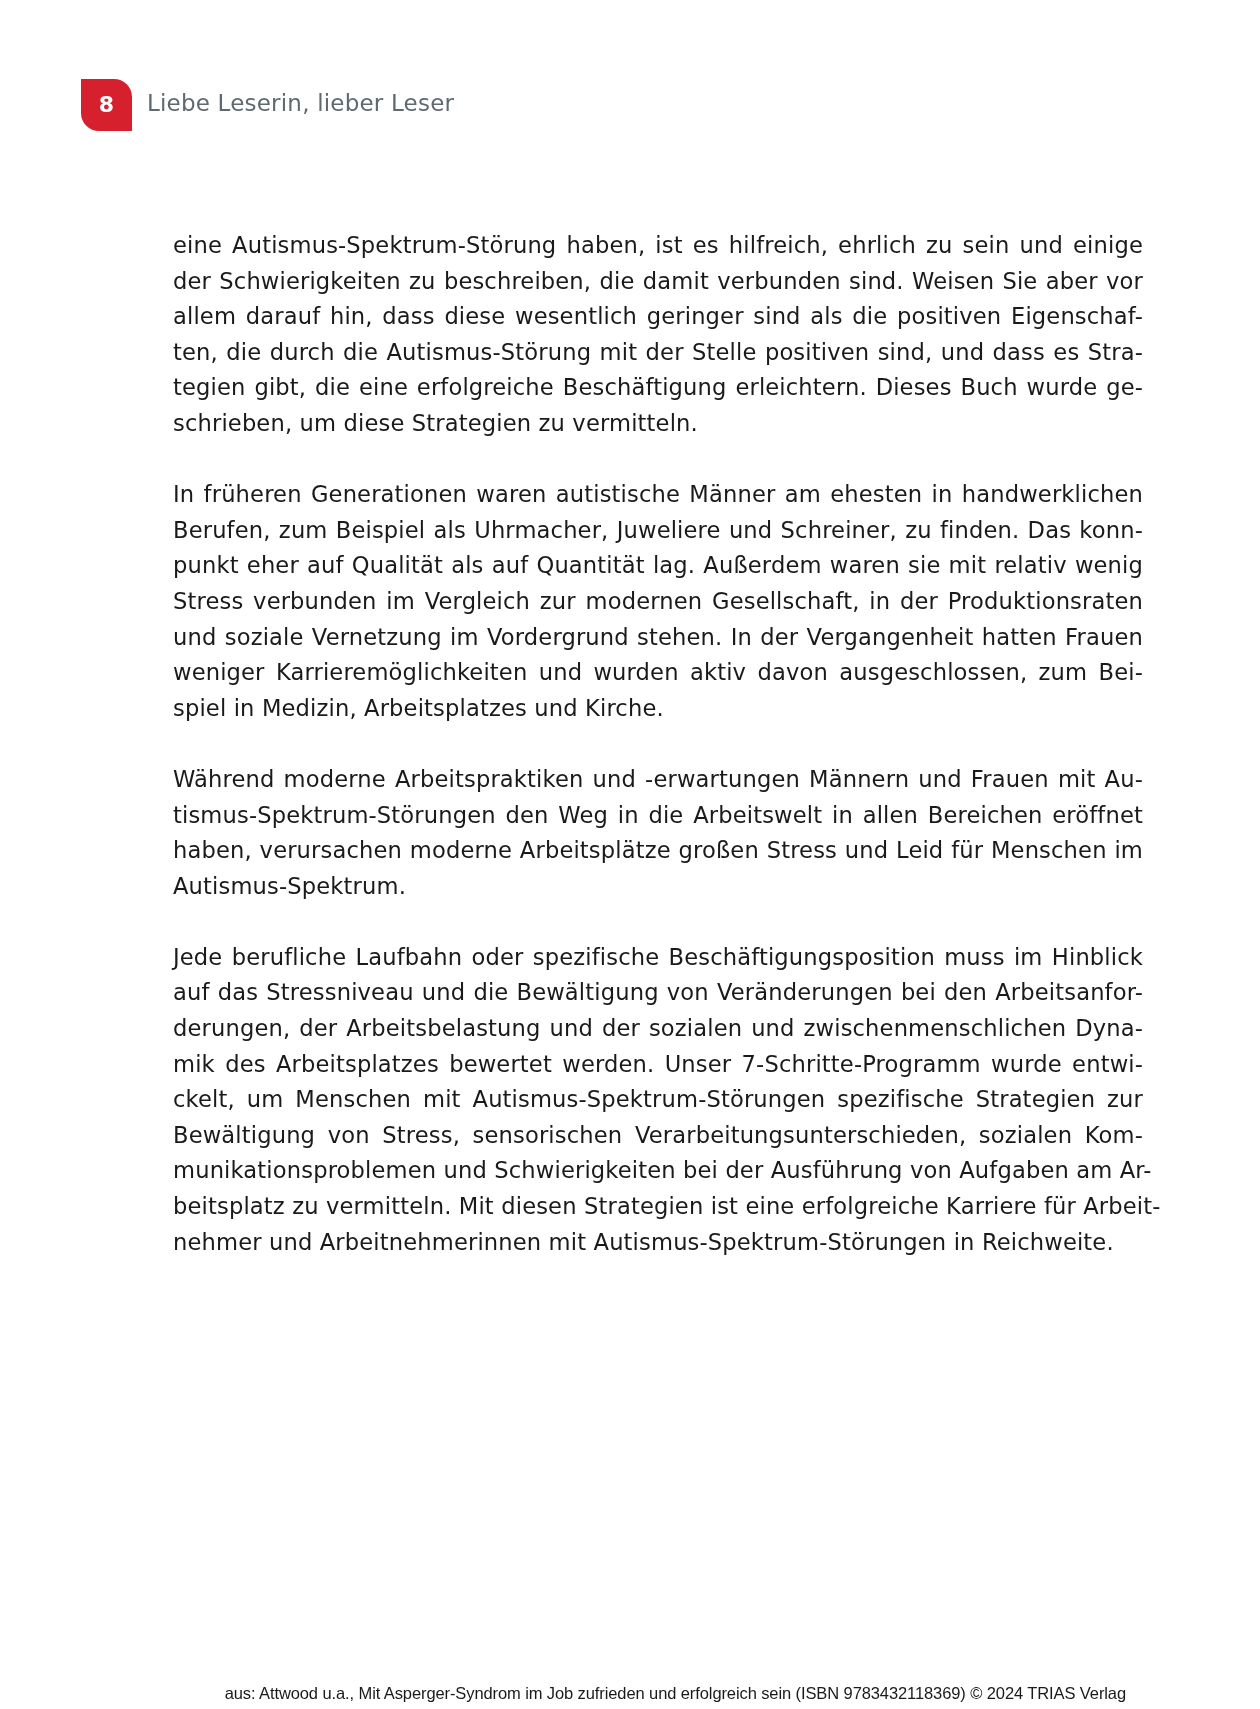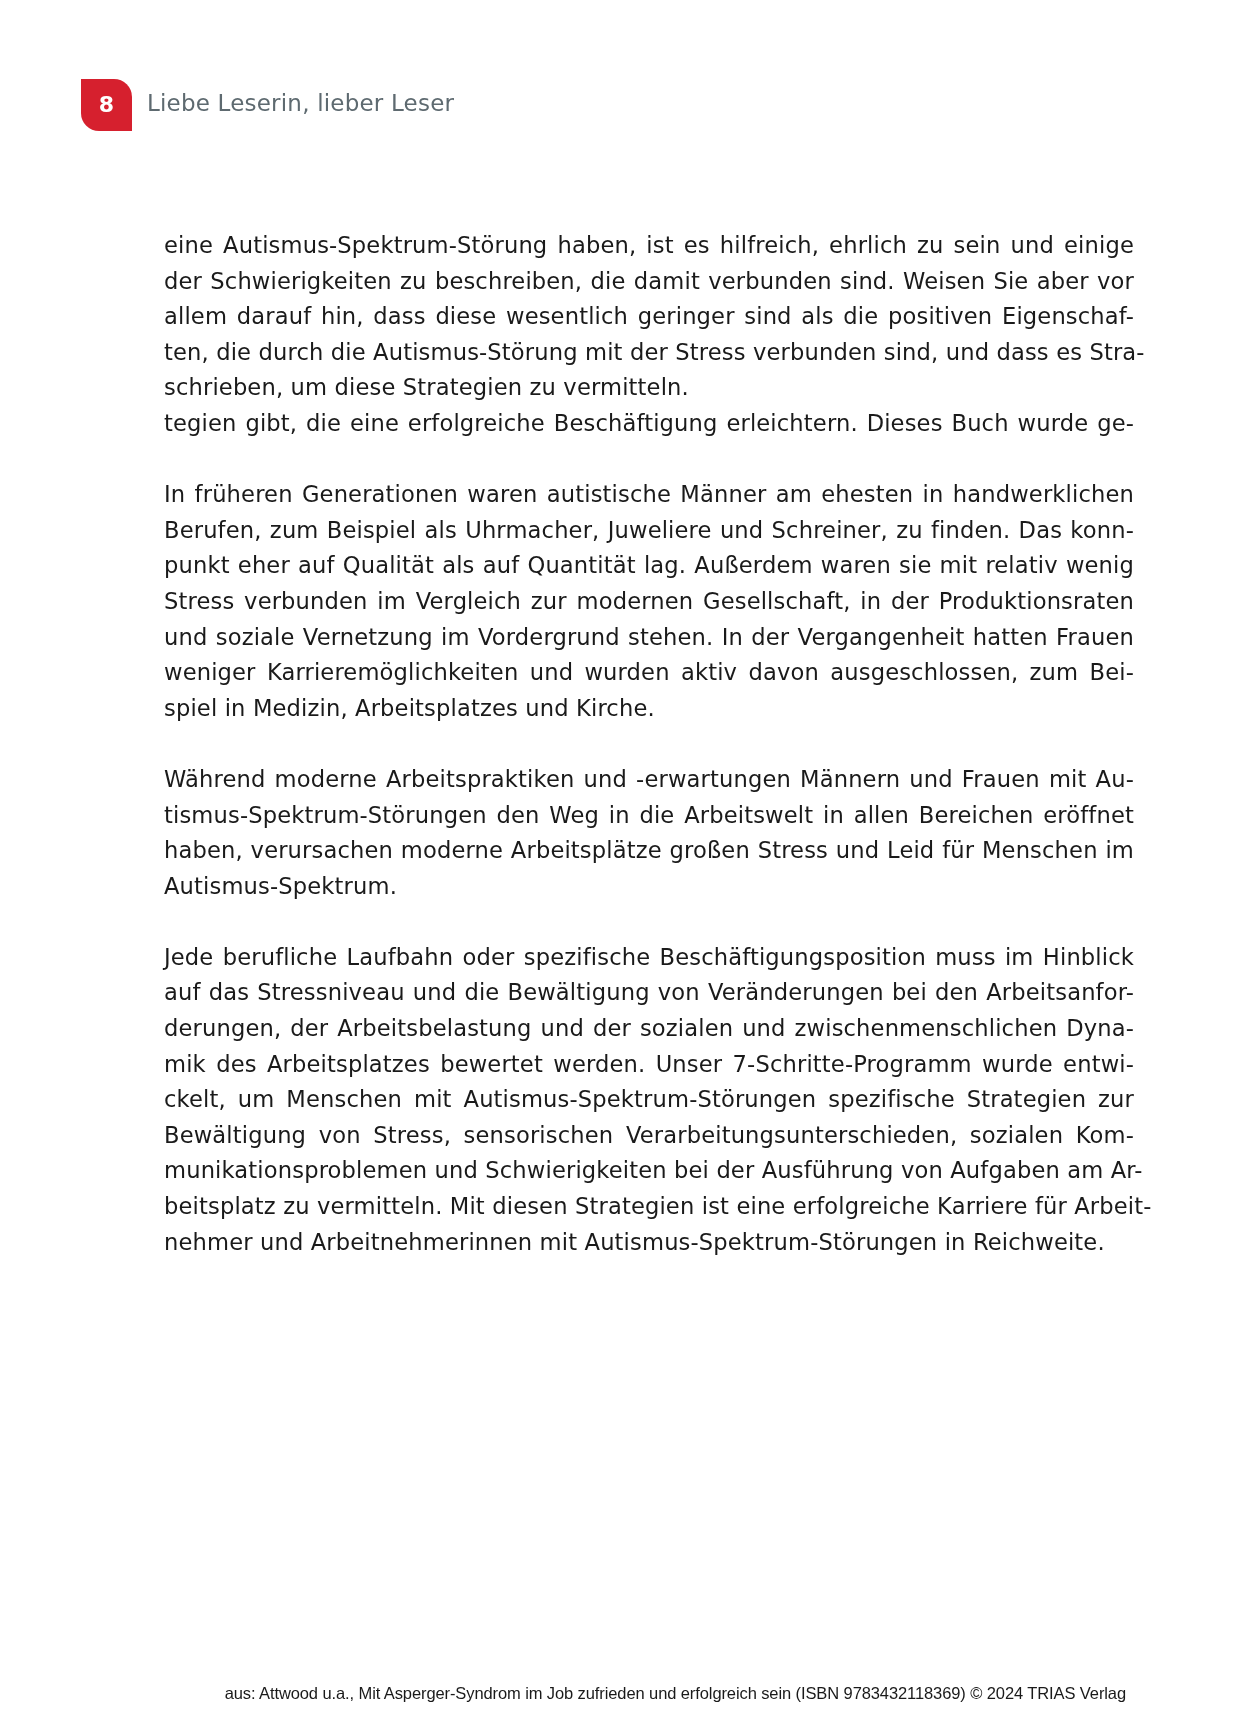--- a/index.html
+++ b/index.html
@@ -39,21 +39,21 @@
       left: 147px;
       top: 90px;
       font-family: "DejaVu Sans", sans-serif;
       font-size: 23px;
       color: #5e6a70;
       letter-spacing: 0.2px;
       white-space: nowrap;
     }
     .body-text {
       position: absolute;
-      left: 164px;
+      left: 173px;
       top: 228px;
       width: 970px;
     }
     .paragraph {
       margin: 0 0 35.6px 0;
     }
     .line {
       display: block;
       height: 35.6px;
       line-height: 35.6px;
@@ -85,23 +85,23 @@
 <div class="page-badge" style="background: rgb(214, 32, 46);">
   <span class="page-number">8</span>
 </div>
 <div class="running-head">Liebe Leserin, lieber Leser</div>
 
 <div class="body-text">
   <p class="paragraph">
     <span class="line">eine Autismus-Spektrum-Störung haben, ist es hilfreich, ehrlich zu sein und einige</span>
     <span class="line">der Schwierigkeiten zu beschreiben, die damit verbunden sind. Weisen Sie aber vor</span>
     <span class="line">allem darauf hin, dass diese wesentlich geringer sind als die positiven Eigenschaf-</span>
-    <span class="line">ten, die durch die Autismus-Störung mit der Stress verbunden sind, und dass es Stra-</span>
+    <span class="line">ten, die durch die Autismus-Störung mit der Stelle positiven sind, und dass es Stra-</span>
+    <span class="line">tegien gibt, die eine erfolgreiche Beschäftigung erleichtern. Dieses Buch wurde ge-</span>
     <span class="line last">schrieben, um diese Strategien zu vermitteln.</span>
-    <span class="line">tegien gibt, die eine erfolgreiche Beschäftigung erleichtern. Dieses Buch wurde ge-</span>
   </p>
   <p class="paragraph">
     <span class="line">In früheren Generationen waren autistische Männer am ehesten in handwerklichen</span>
     <span class="line">Berufen, zum Beispiel als Uhrmacher, Juweliere und Schreiner, zu finden. Das konn-</span>
     <span class="line">punkt eher auf Qualität als auf Quantität lag. Außerdem waren sie mit relativ wenig</span>
     <span class="line">Stress verbunden im Vergleich zur modernen Gesellschaft, in der Produktionsraten</span>
     <span class="line">und soziale Vernetzung im Vordergrund stehen. In der Vergangenheit hatten Frauen</span>
     <span class="line">weniger Karrieremöglichkeiten und wurden aktiv davon ausgeschlossen, zum Bei-</span>
     <span class="line last">spiel in Medizin, Arbeitsplatzes und Kirche.</span>
   </p>

